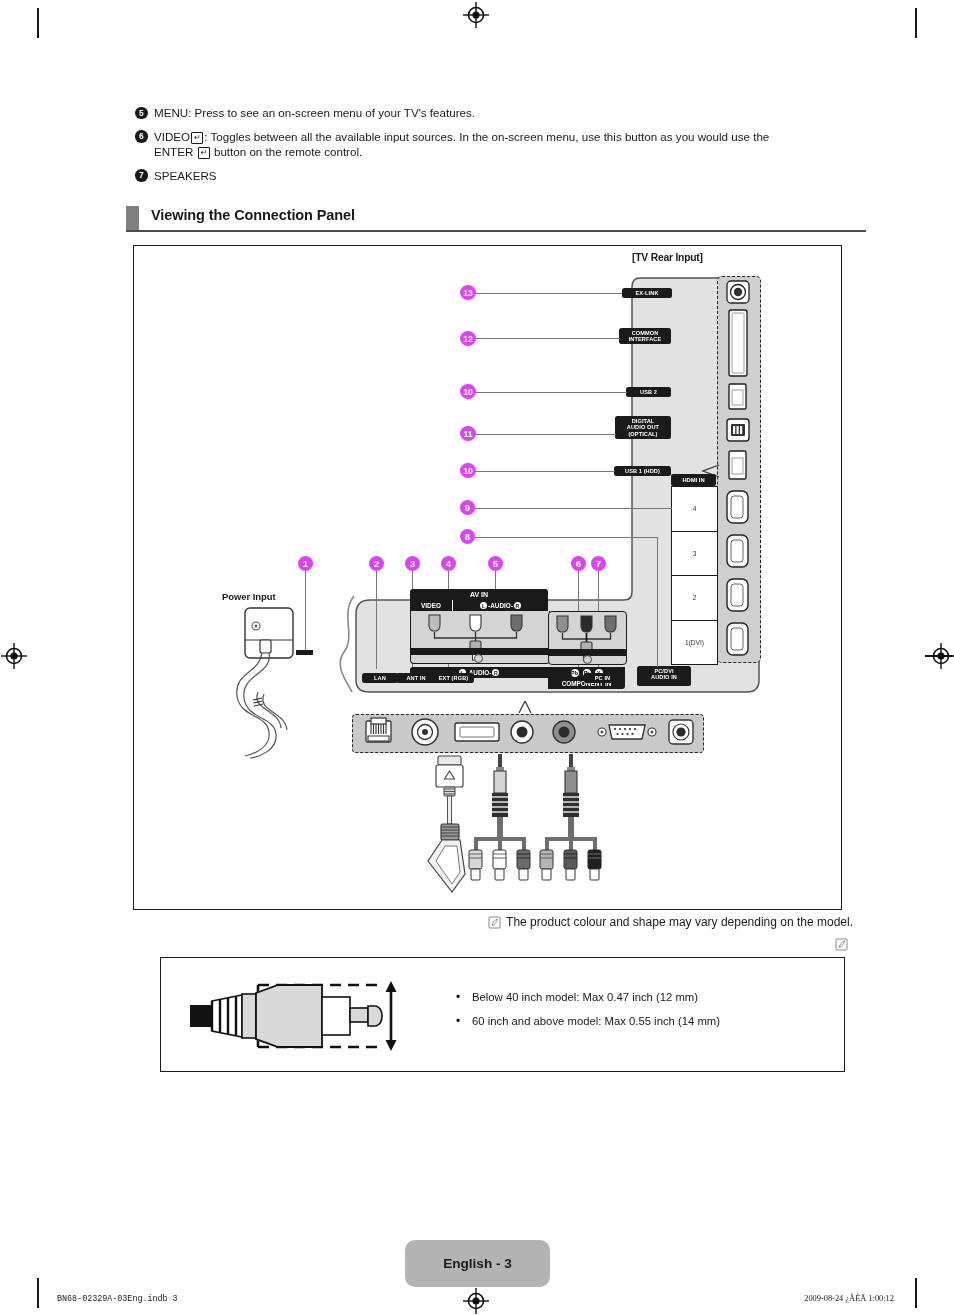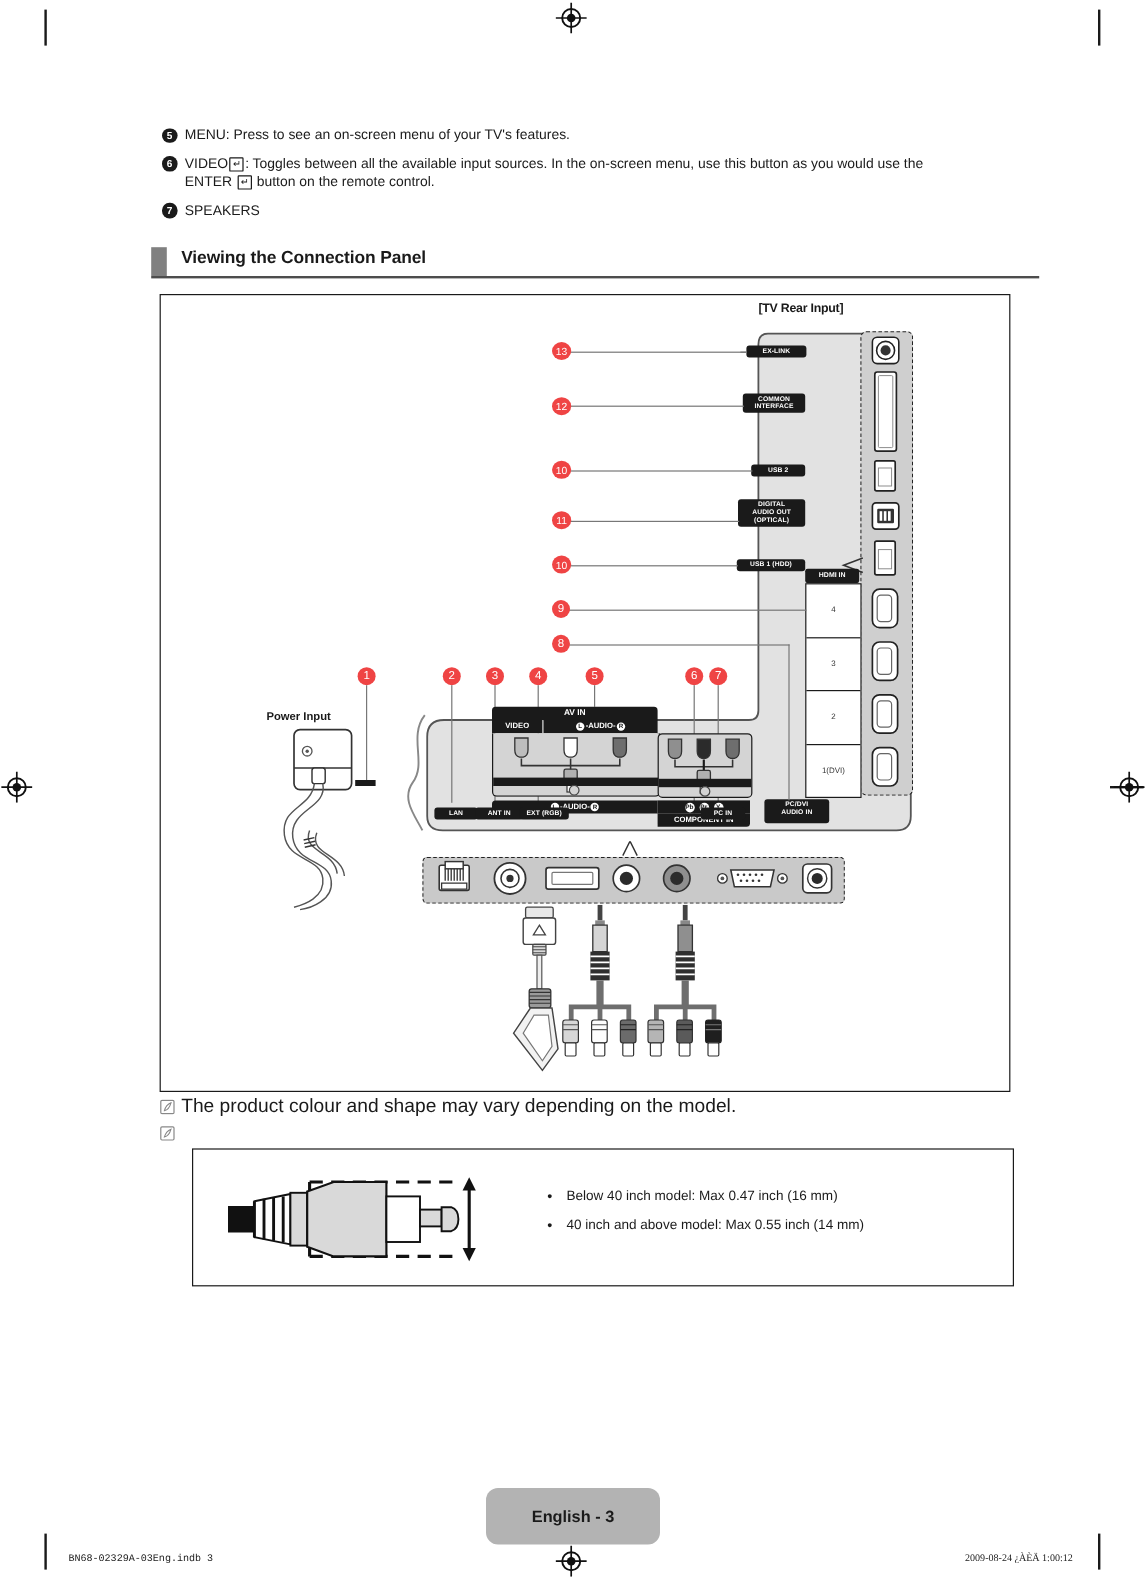--- a/index.html
+++ b/index.html
@@ -36,21 +36,21 @@
   .tvbody svg{display:block;}
 
   
   .sidestrip{position:absolute;left:583px;top:30px;width:42px;height:385px;border:1.6px dashed #222;border-radius:5px;background:#cfcfcf;}
 
   
   .chip{position:absolute;background:#1a1a1a;color:#fff;border-radius:2.5px;font-size:5.6px;font-weight:bold;text-align:center;letter-spacing:.1px;line-height:6.6px;padding:1.6px 3px;font-family:"Liberation Sans",sans-serif;}
 
   
   .lead{position:absolute;background:#777;}
-  .numdot{position:absolute;width:15px;height:15px;border-radius:50%;background:#ef4444;color:#fff;font-size:9.6px;font-weight:normal;display:flex;align-items:center;justify-content:center;font-family:"Liberation Sans",sans-serif;}
+  .numdot{position:absolute;width:15px;height:15px;border-radius:50%;background:#d946ef;color:#fff;font-size:9.6px;font-weight:bold;display:flex;align-items:center;justify-content:center;font-family:"Liberation Sans",sans-serif;}
   .numdot.wide{width:16px;height:15px;font-size:8.6px;}
 
   
   .hdmicol{position:absolute;left:537px;top:240px;width:45px;height:177px;border:1.1px solid #1a1a1a;background:#fff;}
   .hdmicol .hcell{height:43.5px;border-bottom:1.1px solid #1a1a1a;display:flex;align-items:center;justify-content:center;font-size:6.6px;color:#333;}
   .hdmicol .hcell:last-child{border-bottom:none;}
   .hdmi-head{position:absolute;left:537px;top:228px;width:45px;height:12px;background:#1a1a1a;color:#fff;font-size:5.8px;font-weight:bold;display:flex;align-items:center;justify-content:center;border-radius:2px;}
 
   
   .avblock{position:absolute;left:258px;top:343px;width:175px;height:98px;}
@@ -72,21 +72,21 @@
 
   
   .portstrip{position:absolute;left:218px;top:468px;width:350px;height:37px;border:1.5px dashed #222;border-radius:4px;background:#c9c9c9;}
   .portrow{position:absolute;left:218px;top:468px;width:350px;height:37px;}
 
   
   .cables{position:absolute;left:290px;top:508px;width:185px;height:150px;}
 
   
   .notes{position:absolute;left:133px;top:915px;width:720px;}
-  .note-row{display:flex;align-items:flex-start;margin-bottom:7px;font-size:16px;line-height:15px;}
+  .note-row{display:flex;align-items:flex-start;margin-bottom:7px;font-size:12px;line-height:15px;justify-content:flex-end;}
   .note-ico{flex:0 0 auto;width:18px;height:13px;margin-top:1px;}
   .note-bold{font-weight:bold;}
 
   
   .thickbox{position:absolute;left:160px;top:957px;width:683px;height:113px;border:1.2px solid #1a1a1a;background:#fff;}
   .thick-list{position:absolute;left:295px;top:32px;}
   .thick-item{display:flex;align-items:flex-start;font-size:11.3px;line-height:15px;margin-bottom:9px;}
   .thick-dot{flex:0 0 auto;width:16px;text-align:left;font-size:12px;line-height:15px;}
 
   
@@ -701,24 +701,24 @@
       <path d="M182 31 h8 q6 2 6 10 q0 8 -6 10 h-8 z" fill="#d9d9d9" stroke="#111" stroke-width="1.6"></path>
 
       <line x1="205" y1="13" x2="205" y2="69" stroke="#111" stroke-width="2.6"></line>
       <path d="M205 6 L199.5 17 L210.5 17 Z" fill="#111"></path>
       <path d="M205 76 L199.5 65 L210.5 65 Z" fill="#111"></path>
     </svg>
   </div>
   <div class="thick-list">
     <div class="thick-item">
       <span class="thick-dot">•</span>
-      <span>Below 40 inch model: Max 0.47 inch (16 mm)</span>
+      <span>Below 40 inch model: Max 0.47 inch (12 mm)</span>
     </div>
     <div class="thick-item">
       <span class="thick-dot">•</span>
-      <span>40 inch and above model: Max 0.55 inch (14 mm)</span>
+      <span>60 inch and above model: Max 0.55 inch (14 mm)</span>
     </div>
   </div>
 </div>
 
 <div class="pagebadge">English - 3</div>
 <div class="foot-left">BN68-02329A-03Eng.indb   3</div>
 <div class="foot-right">2009-08-24   ¿ÀÈÄ 1:00:12</div>
 
 </body></html>

